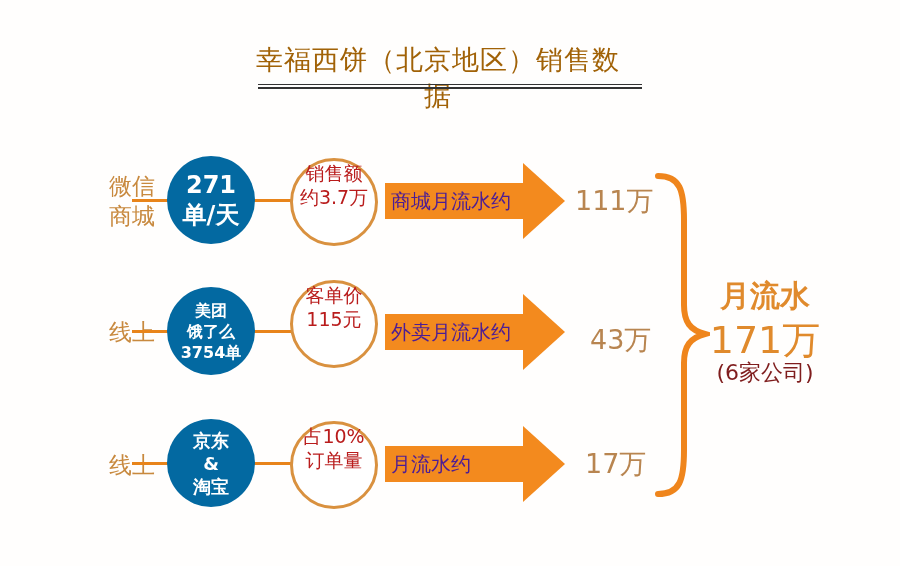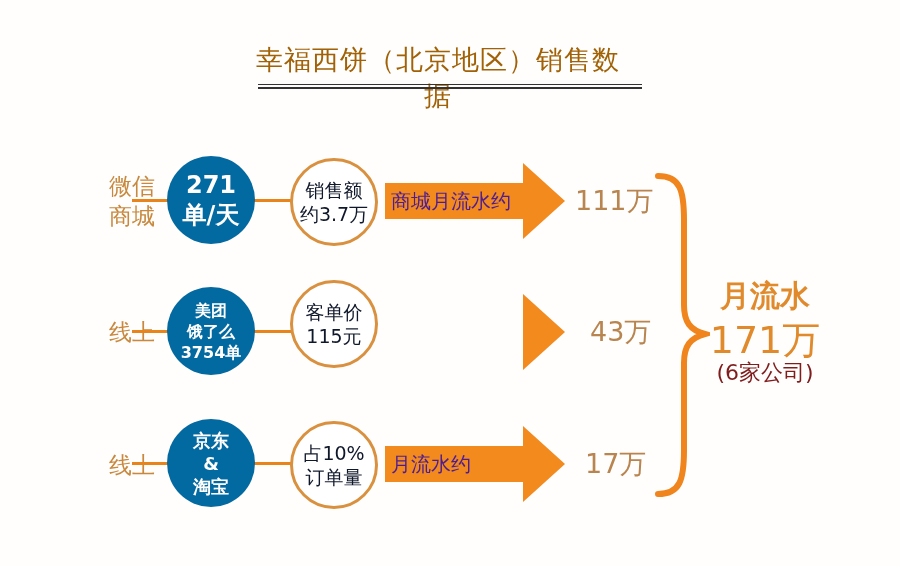--- a/index.html
+++ b/index.html
@@ -8,22 +8,22 @@
   .title { position:absolute; left:246px; top:42px; width:384px; text-align:center;
            font-size:27px; color:#a16207; letter-spacing:1px; }
   .title-rule { position:absolute; left:258px; top:84px; width:384px; height:1px; background:#333; }
   .title-rule2 { position:absolute; left:258px; top:87px; width:384px; height:2px; background:#333; }
   .label { position:absolute; color:#c8893e; font-size:23px; line-height:30px; text-align:center;margin-left:32px; }
   .hline { position:absolute; height:3px; background:#e8841a; }
   .circle-fill { position:absolute; width:88px; height:88px; border-radius:50%; background:#0369a1;
                  color:#fff; font-weight:bold; display:flex; flex-direction:column; align-items:center;
                  justify-content:center; text-align:center; }
   .circle-out { position:absolute; width:82px; height:82px; border-radius:50%; border:3px solid #d9913f;
-                background:#fff; color:#0f172a; display:flex; flex-direction:column; align-items:center;
-                justify-content:center; font-size:19px; line-height:24px; }
+                background:#fff; color:#b91c1c; display:flex; flex-direction:column; align-items:center;
+                font-size:19px; line-height:24px; }
   .arrow { position:absolute; height:76px; }
   .arrow .body { position:absolute; left:0; top:20px; height:36px; background:#f38a1e;
                  color:#4c1d95; font-size:20px; line-height:36px; padding-left:6px; box-sizing:border-box; }
   .arrow .head { position:absolute; top:0; width:0; height:0;
                  border-top:38px solid transparent; border-bottom:38px solid transparent;
                  border-left:42px solid #f38a1e; }
   .value { position:absolute; color:#b88550; font-size:27px; }
   .total { position:absolute; left:700px; width:130px; text-align:center; color:#e08a2c; }
 </style>
 </head>
@@ -57,23 +57,24 @@
 <div class="circle-fill" style="left:167px;top:287px;font-size:16px;line-height:21px;">
   <div>美团</div>
   <div>饿了么</div>
   <div>3754单</div>
 </div>
 <div class="circle-out" style="left:290px;top:280px;">
   <div>客单价</div>
   <div>115元</div>
 </div>
 <div class="arrow" style="left:385px;top:294px;width:180px;">
+  <div class="body" style="width:142px;">外卖月流水约</div>
   <div class="head" style="left:138px;"></div>
 </div>
-<div class="value" style="left:590px;top:314px;">43万</div>
+<div class="value" style="left:590px;top:322px;">43万</div>
 
 <div class="label" style="left:72px;top:450px;width:56px;">线上</div>
 <div class="hline" style="left:132px;top:462px;width:170px;"></div>
 <div class="circle-fill" style="left:167px;top:419px;font-size:18px;line-height:23px;">
   <div>京东</div>
   <div>&amp;</div>
   <div>淘宝</div>
 </div>
 <div class="circle-out" style="left:290px;top:421px;">
   <div>占10%</div>

